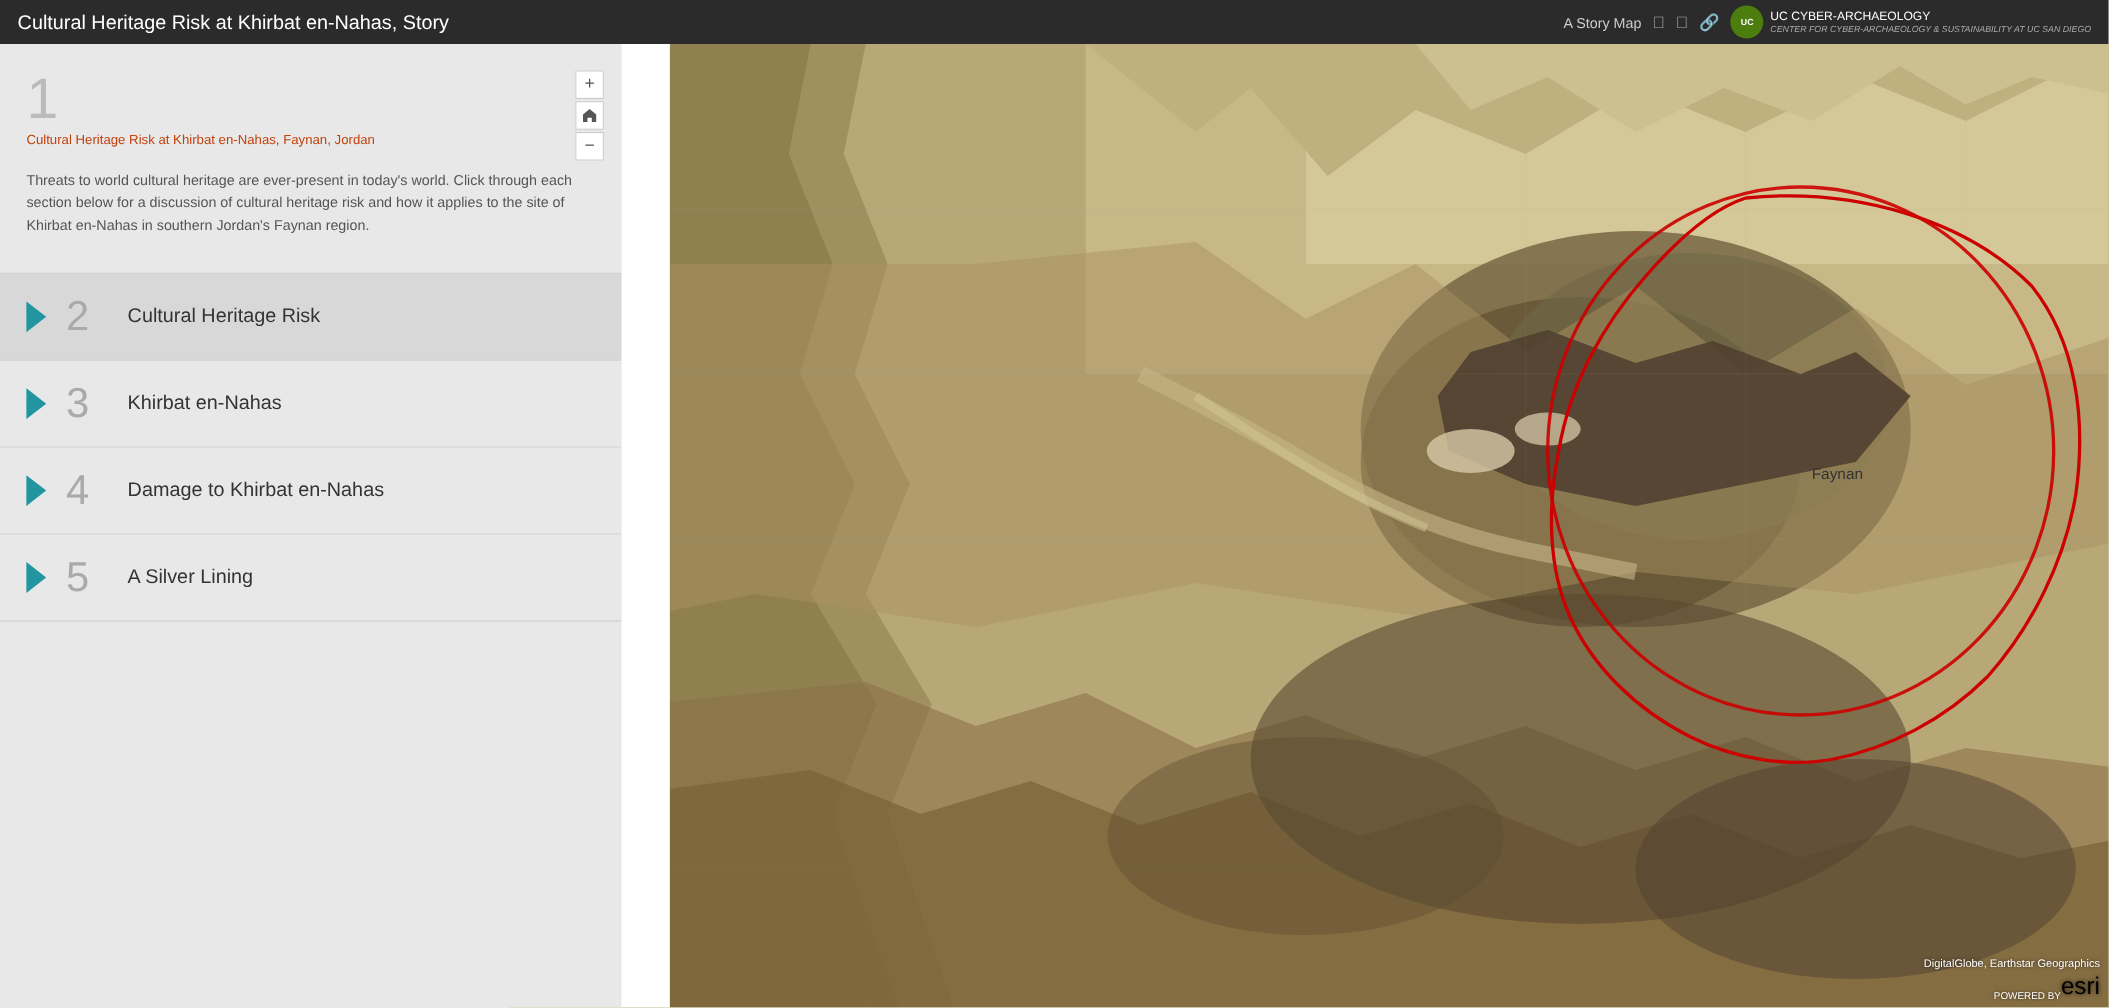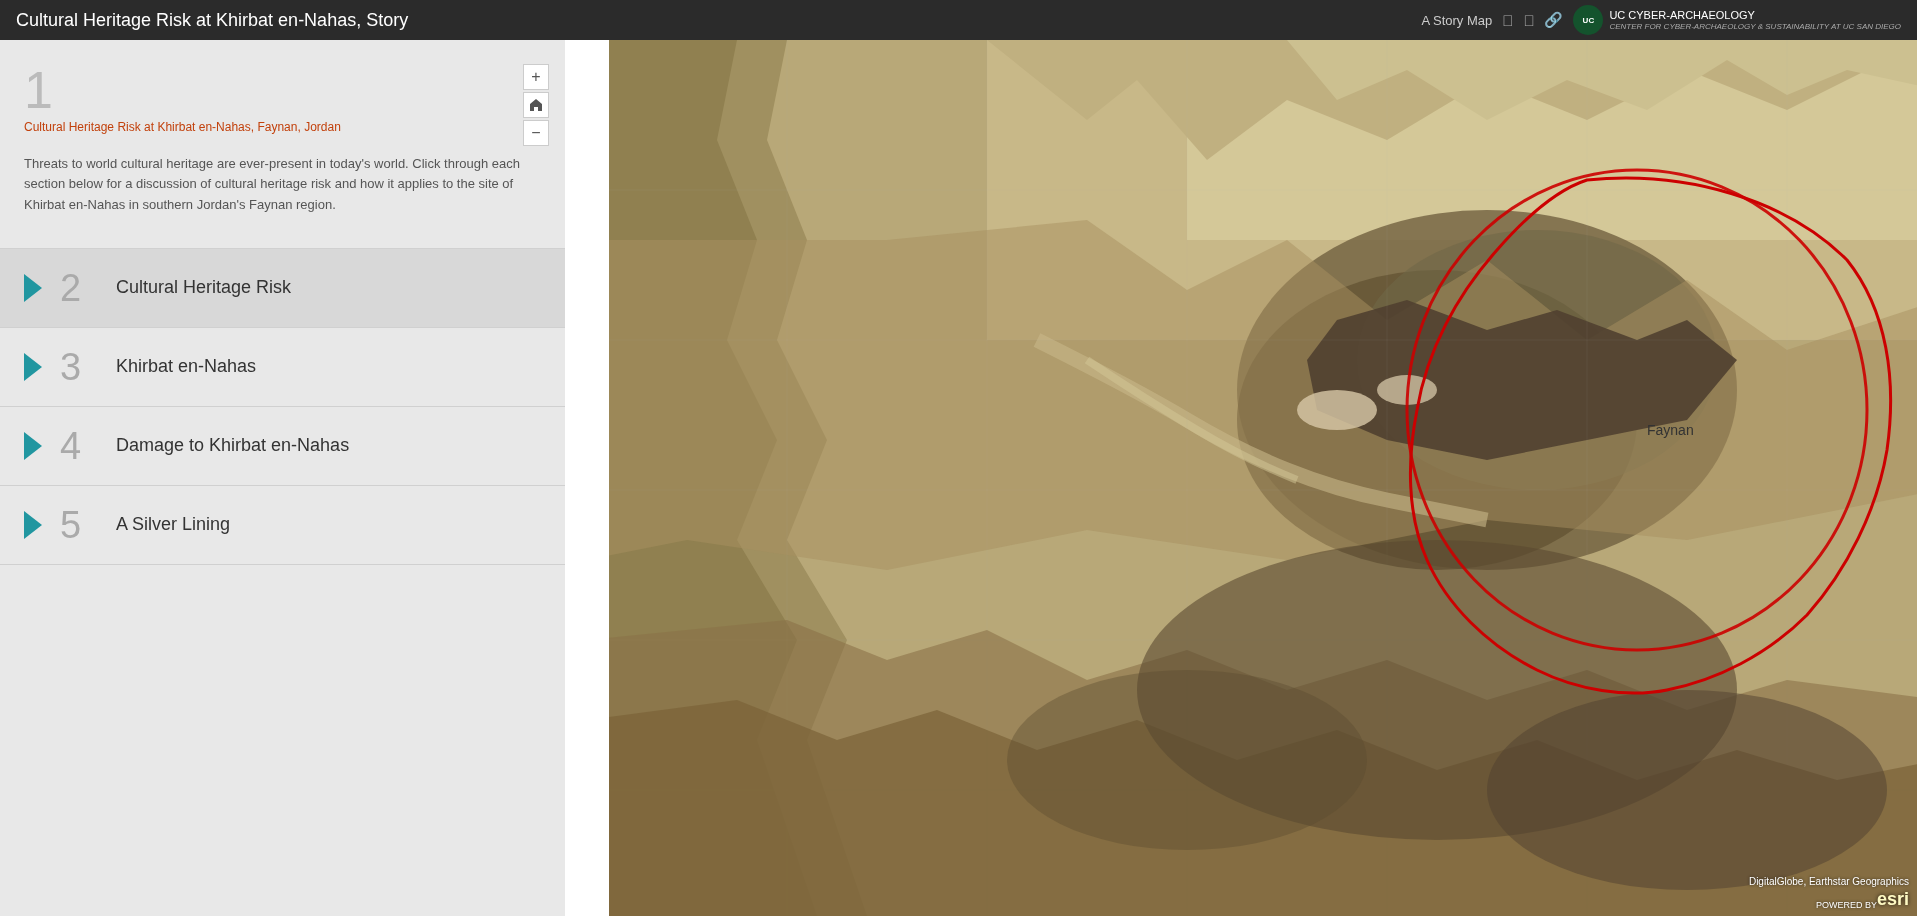--- a/index.html
+++ b/index.html
@@ -39,21 +39,21 @@
     }
     #uc-logo {
       display: flex;
       align-items: center;
       gap: 6px;
     }
     .uc-circle {
       width: 30px;
       height: 30px;
       border-radius: 50%;
-      background: #14532d;
+      background: #4d7c0f;
       display: flex;
       align-items: center;
       justify-content: center;
       font-size: 8px;
       color: #fff;
       font-weight: bold;
     }
     .uc-text {
       font-size: 11px;
       color: #fff;
@@ -188,23 +188,23 @@
       text-shadow: 0 0 3px rgba(0,0,0,0.7);
       text-align: right;
     }
     #esri-logo {
       display: flex;
       align-items: center;
       justify-content: flex-end;
       margin-top: 2px;
     }
     .esri-text {
-      font-size: 18px;
-      color: #fef9c3;
-      font-weight: bold;
+      font-size: 22px;
+      color: #000000;
+      font-weight: normal;
       text-shadow: 0 0 4px rgba(0,0,0,0.8);
     }
     .powered-by {
       font-size: 9px;
       color: #fff;
       text-shadow: 0 0 3px rgba(0,0,0,0.7);
     }
   </style>
 </head>
 <body>

